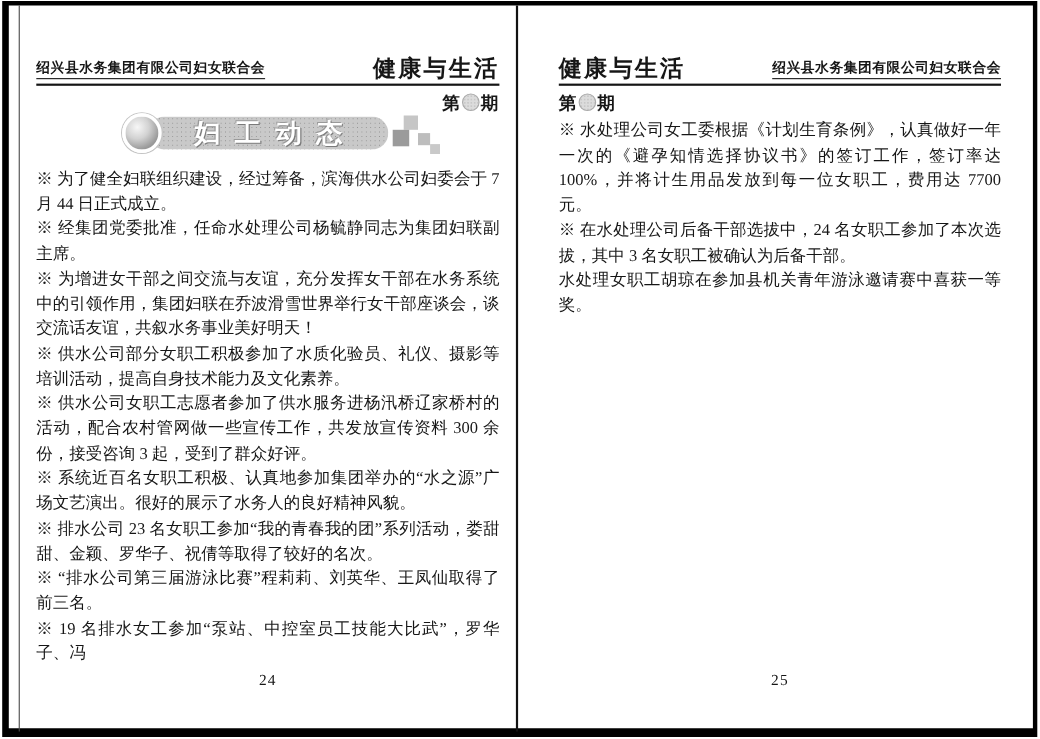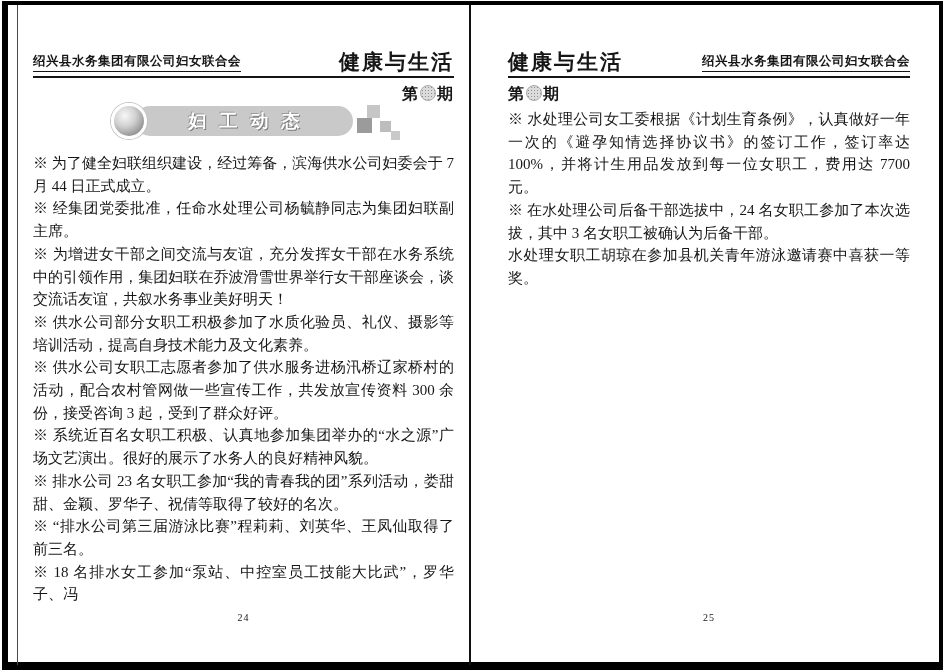--- a/index.html
+++ b/index.html
@@ -59,21 +59,21 @@
   .banner{position:absolute;left:78px;top:103px;height:40px;width:300px;}
   .banner-pill{
     position:absolute;left:24px;top:3px;height:30px;width:218px;
     border-radius:16px;
     background-color:var(--banner-gray);
     background-image:radial-gradient(var(--banner-dot) 20%, rgba(0,0,0,0) 24%);
     background-size:4px 4px;
     display:flex;align-items:center;justify-content:center;
   }
   .banner-text{
-    color:#fff;font-weight:bold;font-size:18px;letter-spacing:13px;
+    color:#fff;font-weight:bold;font-size:24px;letter-spacing:13px;
     font-family:"DejaVu Sans","Liberation Sans",sans-serif;
     text-shadow:1px 1px 0 #7b7b7b,-1px -1px 0 #9a9a9a;
     padding-left:13px;line-height:1;
   }
   .banner-ball{
     position:absolute;left:0;top:0;width:36px;height:36px;border-radius:50%;
     background:radial-gradient(circle at 36% 32%, #f7f7f7 0%, #d2d2d2 38%, #9a9a9a 72%, #858585 100%);
     border:3px solid #fff;box-sizing:border-box;
     box-shadow:0 0 0 1px #c4c4c4;
   }
@@ -88,21 +88,21 @@
   .body-text{
     position:absolute;left:0;right:0;
     font-size:15px;line-height:22.7px;text-align:justify;
   }
   .body-left{top:152px;}
   .body-right{top:108px;}
   .body-text p{margin:0;padding:0;}
 
   .page-num{
     position:absolute;left:0;right:0;top:612px;text-align:center;
-    font-size:10px;letter-spacing:1px;
+    font-size:14px;letter-spacing:1px;
   }
 </style>
 </head>
 <body>
 
 <div class="frame"></div>
 <div class="edge-line"></div>
 <div class="gutter-line"></div>
 
 <div class="page page-left">
@@ -129,21 +129,21 @@
 
   <div class="body-text body-left">
     <p>※ 为了健全妇联组织建设，经过筹备，滨海供水公司妇委会于 7 月 44 日正式成立。</p>
     <p>※ 经集团党委批准，任命水处理公司杨毓静同志为集团妇联副主席。</p>
     <p>※ 为增进女干部之间交流与友谊，充分发挥女干部在水务系统中的引领作用，集团妇联在乔波滑雪世界举行女干部座谈会，谈交流话友谊，共叙水务事业美好明天！</p>
     <p>※ 供水公司部分女职工积极参加了水质化验员、礼仪、摄影等培训活动，提高自身技术能力及文化素养。</p>
     <p>※ 供水公司女职工志愿者参加了供水服务进杨汛桥辽家桥村的活动，配合农村管网做一些宣传工作，共发放宣传资料 300 余份，接受咨询 3 起，受到了群众好评。</p>
     <p>※ 系统近百名女职工积极、认真地参加集团举办的“水之源”广场文艺演出。很好的展示了水务人的良好精神风貌。</p>
     <p>※ 排水公司 23 名女职工参加“我的青春我的团”系列活动，娄甜甜、金颖、罗华子、祝倩等取得了较好的名次。</p>
     <p>※ “排水公司第三届游泳比赛”程莉莉、刘英华、王凤仙取得了前三名。</p>
-    <p>※ 18 名排水女工参加“泵站、中控室员工技能大比武”，罗华子、冯</p>
+    <p>※ 19 名排水女工参加“泵站、中控室员工技能大比武”，罗华子、冯</p>
   </div>
 
   <div class="page-num">24</div>
 </div>
 
 <div class="page page-right">
   <div class="header">
     <span class="masthead">健康与生活</span>
     <span class="org">绍兴县水务集团有限公司妇女联合会</span>
   </div>

